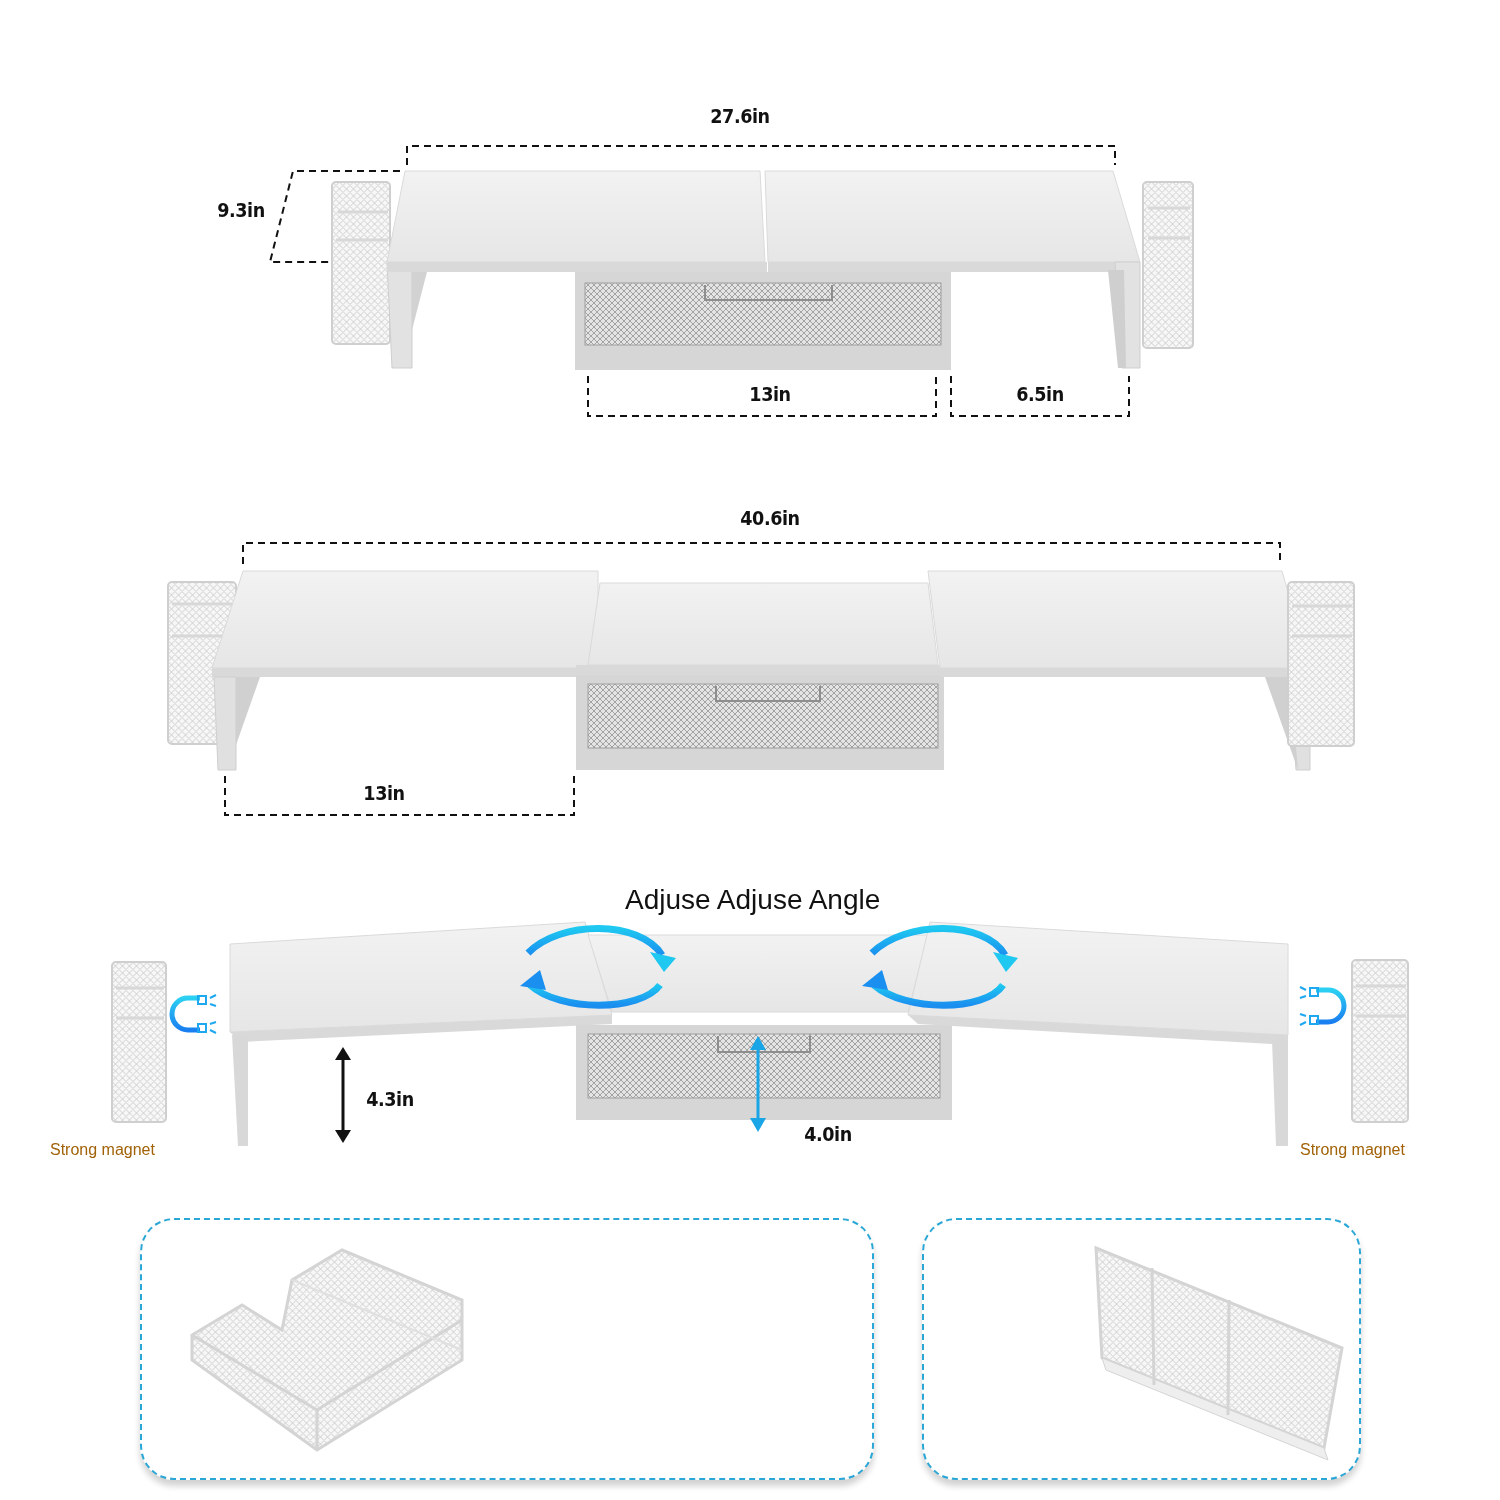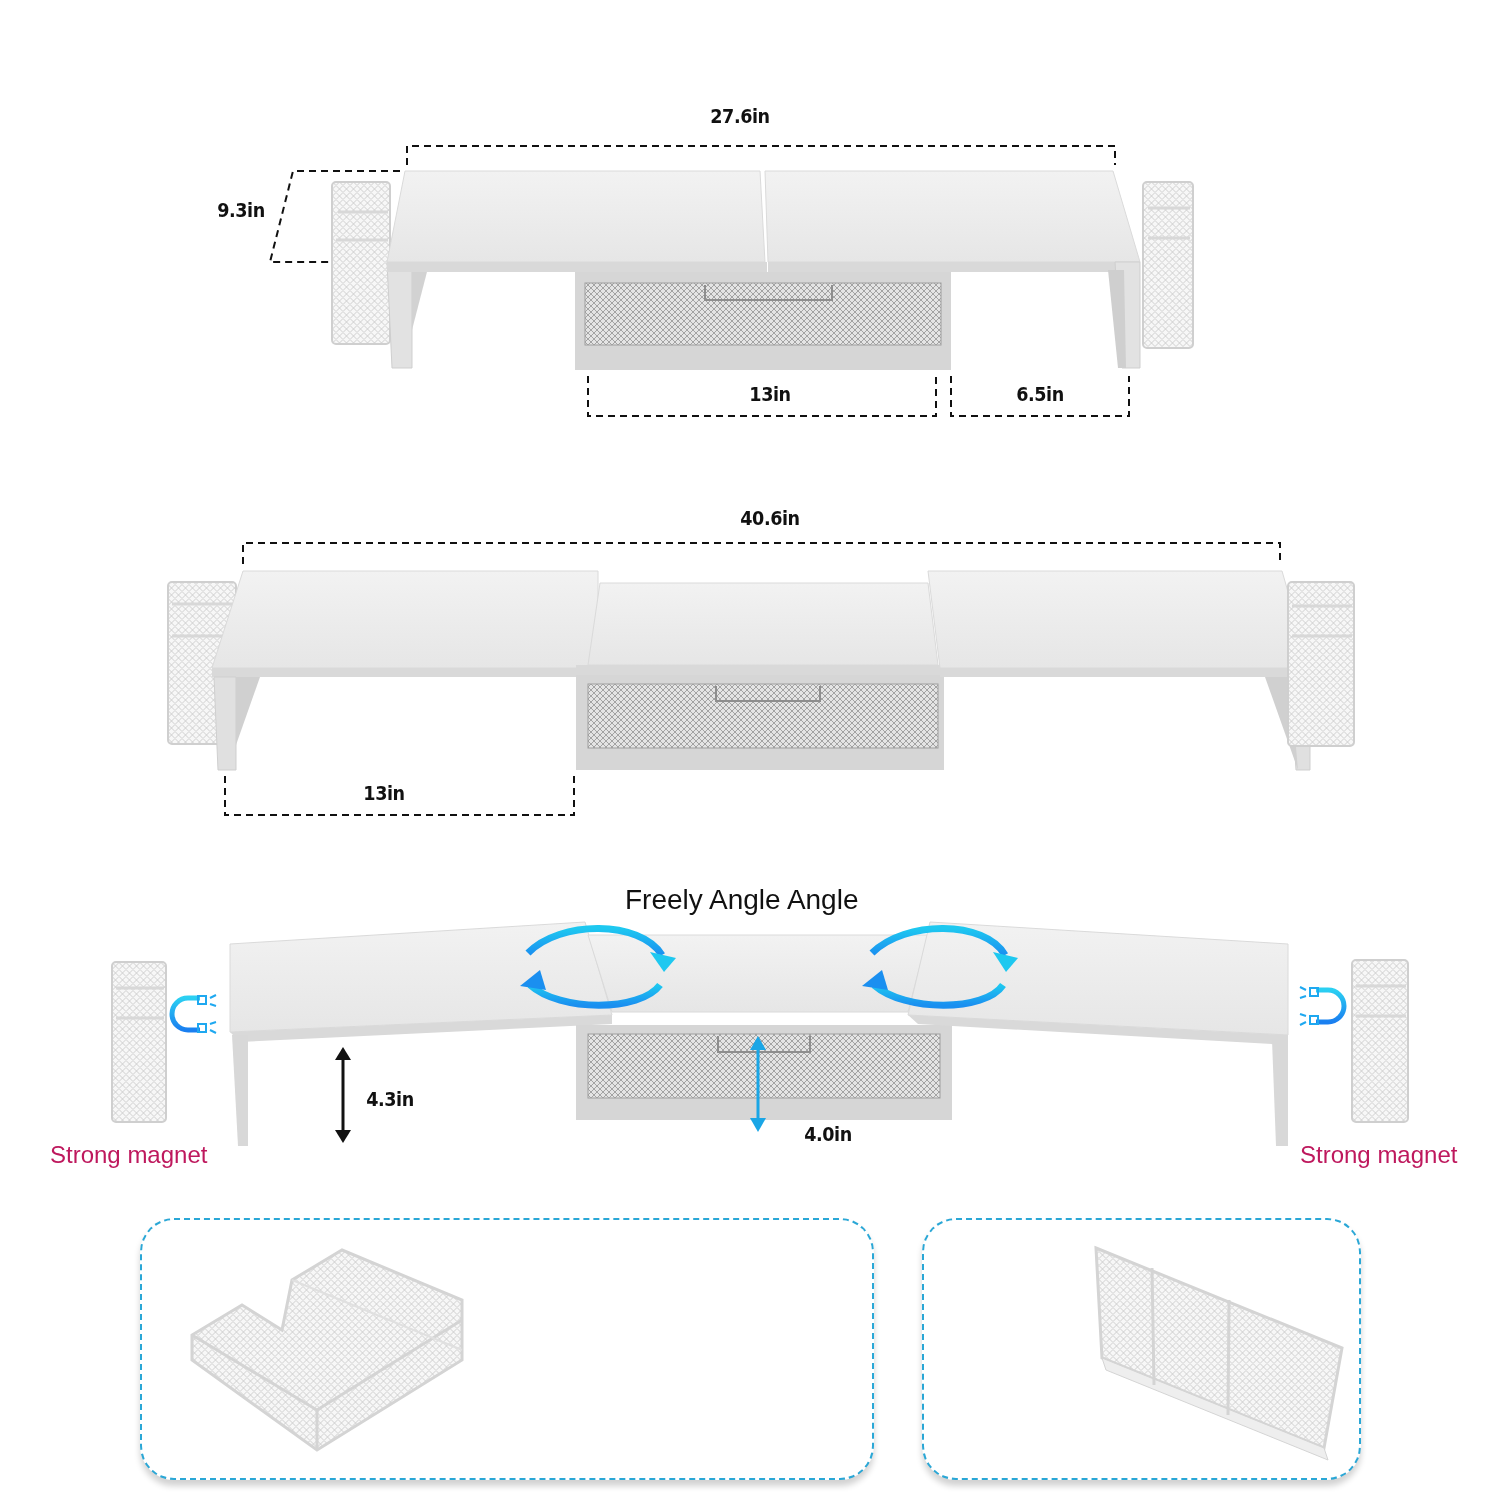--- a/index.html
+++ b/index.html
@@ -1,18 +1,18 @@
 <!DOCTYPE html>
 <html><head>
 <meta charset="utf-8">
 <style>
   html, body { margin: 0; padding: 0; background: #ffffff; }
   body { width: 1500px; height: 1500px; position: relative; overflow: hidden; font-family: "Liberation Sans", sans-serif; }
   .dim-label { position: absolute; font-family: "DejaVu Sans", sans-serif; font-weight: bold; font-size: 20px; color: #111; letter-spacing: -0.5px; transform: scaleX(0.88); transform-origin: center; white-space: nowrap; }
-  .caption { position: absolute; font-family: "Liberation Sans", sans-serif; font-size: 24px; color: #be185d; white-space: nowrap; }
+  .caption { position: absolute; font-family: "Liberation Sans", sans-serif; font-size: 16px; color: #a16207; white-space: nowrap; }
   .heading { position: absolute; font-family: "Liberation Sans", sans-serif; font-size: 28px; color: #111; white-space: nowrap; }
   .panel { position: absolute; border: 2px dashed #2aa7d6; border-radius: 34px; background: #fff; box-shadow: 0 6px 6px rgba(0,0,0,0.18); }
   svg { position: absolute; overflow: visible; }
 </style>
 </head>
 <body>
 
 <svg width="0" height="0" style="position:absolute">
   <defs>
     <pattern id="mesh" width="6" height="6" patternUnits="userSpaceOnUse">
@@ -116,21 +116,21 @@
       <line x1="1292" y1="606" x2="1352" y2="606" stroke="#d8d8d8" stroke-width="3"></line>
       <line x1="1292" y1="636" x2="1352" y2="636" stroke="#d8d8d8" stroke-width="3"></line>
     </g>
     <path d="M225 776 V815 H574 V776" fill="none" stroke="#111" stroke-width="2" stroke-dasharray="7 5"></path>
   </svg>
   <div class="dim-label" style="left:730px;top:506px;width:80px;text-align:center">40.6in</div>
   <div class="dim-label" style="left:344px;top:781px;width:80px;text-align:center">13in</div>
 </div>
 
 <div>
-  <div class="heading" style="left:625px;top:884px">Freely Angle Angle</div>
+  <div class="heading" style="left:625px;top:884px">Adjuse Adjuse Angle</div>
   <svg style="left:0;top:0" width="1500" height="1180">
 
     <g>
       <rect x="112" y="962" width="54" height="160" rx="4" fill="url(#meshLight)" stroke="#cfcfcf" stroke-width="2"></rect>
       <line x1="116" y1="988" x2="164" y2="988" stroke="#d8d8d8" stroke-width="3"></line>
       <line x1="116" y1="1018" x2="164" y2="1018" stroke="#d8d8d8" stroke-width="3"></line>
     </g>
 
     <g transform="translate(176,996)">
       <path d="M24 2 H12 A16 16 0 0 0 12 34 H24" fill="none" stroke="url(#magGrad)" stroke-width="5"></path>

